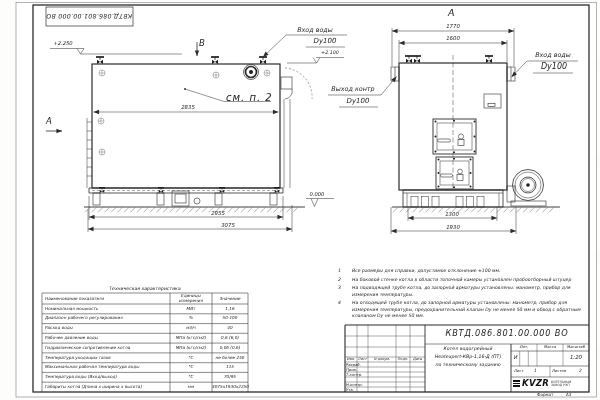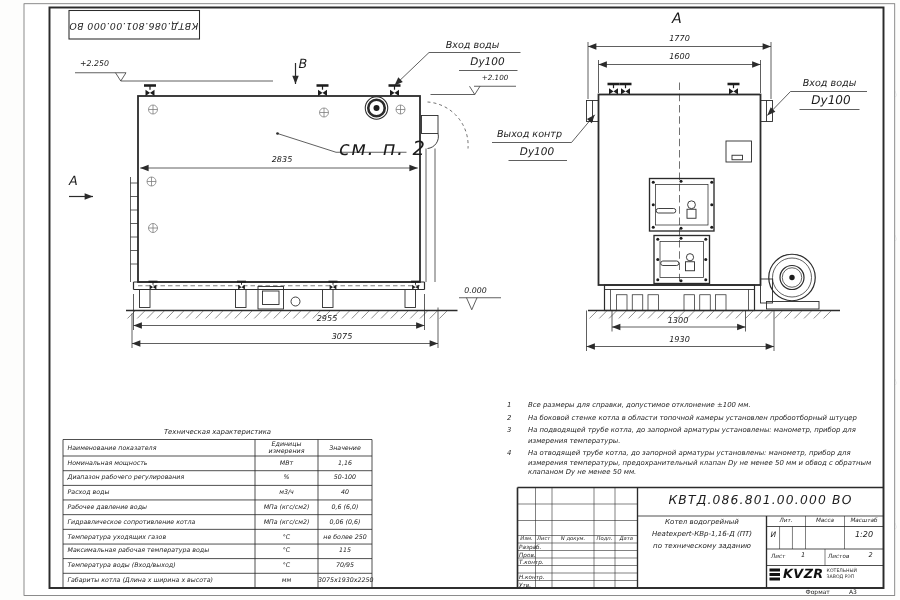--- a/index.html
+++ b/index.html
@@ -14,21 +14,21 @@
   .c{text-align:center;}
   .vtbox{position:absolute;left:21px;width:12px;border:0.6px solid #444;box-sizing:border-box;
          display:flex;align-items:center;justify-content:center;background:#fdfdfc;}
   .vt{writing-mode:vertical-rl;transform:rotate(180deg);font-size:3.8px;font-style:italic;color:#222;white-space:nowrap;}
   #topnum{position:absolute;left:46px;top:7px;width:87px;height:19px;display:flex;
           align-items:center;justify-content:center;}
   #topnum span{transform:rotate(180deg);font-size:6.2px;font-style:italic;color:#1b1b1b;white-space:nowrap;letter-spacing:.3px;}
   #notes{position:absolute;left:336px;top:268px;width:250px;font-size:4.6px;font-style:italic;color:#222;}
   .note{position:relative;padding-left:16px;margin-bottom:2px;line-height:1.42;white-space:normal;}
   .note .n{position:absolute;left:2px;top:0;}
-  #logo{position:absolute;left:513px;top:378px;display:flex;align-items:center;gap:2px;}
+  #logo{position:absolute;left:513px;top:378px;display:flex;align-items:flex-end;gap:2px;}
   #logo .bars i{display:block;width:7px;height:1.7px;background:#111;margin:1px 0;}
   #logo .kv{font-weight:bold;font-style:italic;font-size:8.5px;color:#111;letter-spacing:.3px;}
   #logo .sub{display:flex;flex-direction:column;line-height:1.15;}
   #logo .sub span{font-size:3.1px;color:#333;}
 </style>
 </head>
 <body>
 
 <div id="page">
   <div id="wm">
@@ -324,21 +324,21 @@
 
   <div id="overlay">
     <div id="topnum">
       <span>КВТД.086.801.00.000 ВО</span>
     </div>
 
     <span class="t c" style="left:48px;top:41px;width:30px;font-size:5.2px;">+2.250</span>
     <span class="t c" style="left:302px;top:192px;width:30px;font-size:5.2px;">0.000</span>
     <span class="t" style="left:199px;top:39px;font-size:8.5px;">В</span>
     <span class="t" style="left:46px;top:117px;font-size:8.5px;">А</span>
-    <span class="t" style="left:226px;top:92.5px;font-size:13px;letter-spacing:1px;">см. п. 2</span>
+    <span class="t" style="left:226px;top:92.5px;font-size:10px;letter-spacing:1px;">см. п. 2</span>
     <span class="t c" style="left:284px;top:26.5px;width:62px;font-size:6.4px;">Вход воды</span>
     <span class="t c" style="left:302px;top:38px;width:46px;font-size:7px;">Dy100</span>
     <span class="t c" style="left:166px;top:104.5px;width:44px;font-size:5.4px;">2835</span>
     <span class="t c" style="left:196px;top:210.5px;width:44px;font-size:5.4px;">2955</span>
     <span class="t c" style="left:206px;top:222.5px;width:44px;font-size:5.4px;">3075</span>
 
     <span class="t" style="left:448px;top:8px;font-size:9.5px;">А</span>
     <span class="t c" style="left:433px;top:23.5px;width:40px;font-size:5.4px;">1770</span>
     <span class="t c" style="left:433px;top:35.5px;width:40px;font-size:5.4px;">1600</span>
     <span class="t c" style="left:316px;top:51px;width:28px;font-size:4.8px;">+2.100</span>

